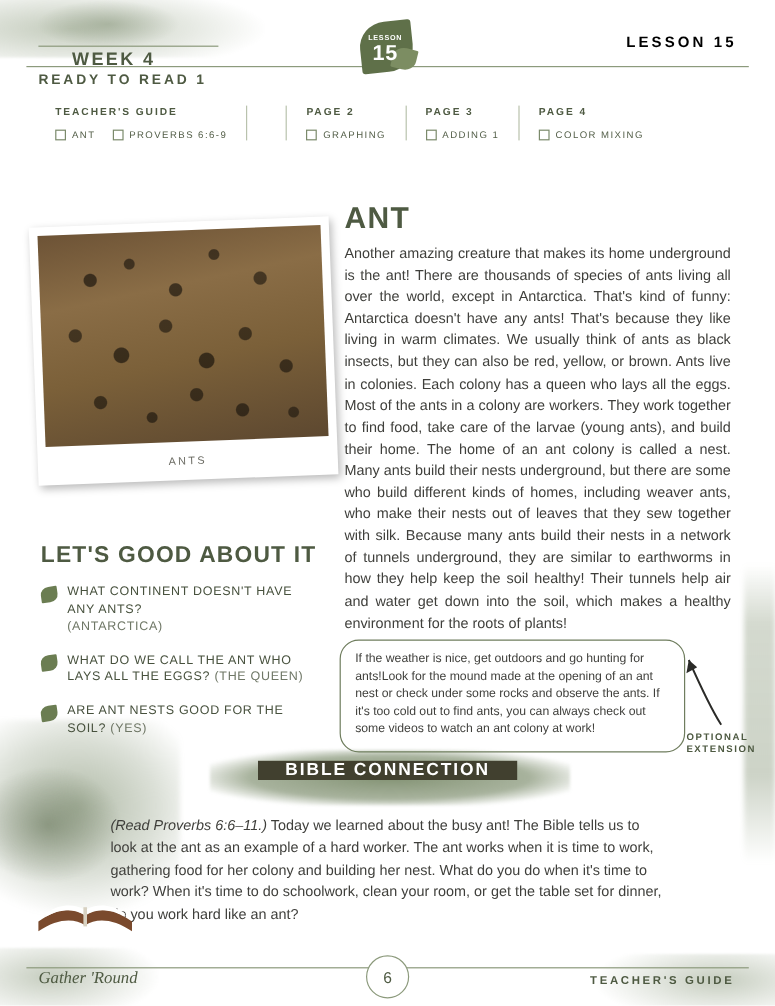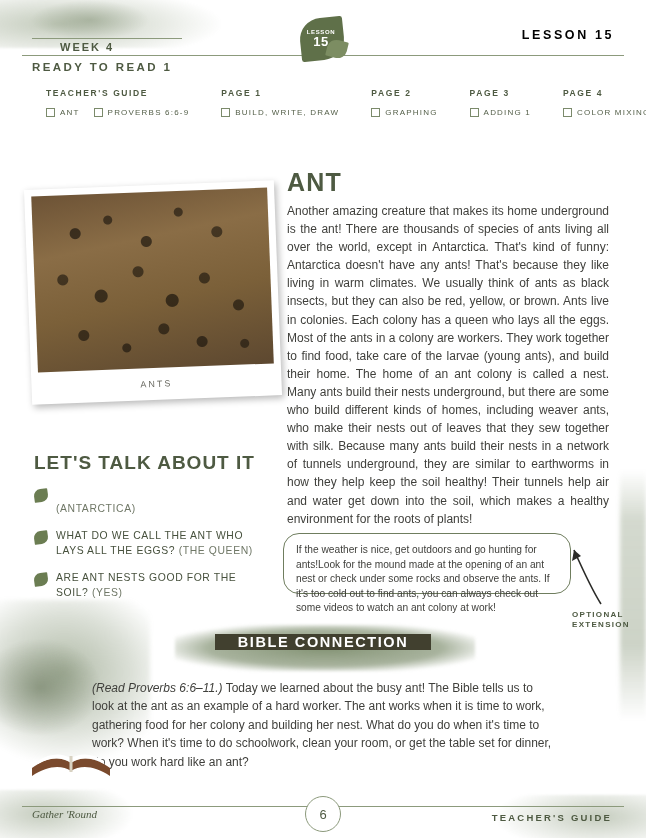--- a/index.html
+++ b/index.html
@@ -60,21 +60,21 @@
     height: 1px; background: #8c9a7c;
   }
   .hdr-title {
     position: absolute; left: 32px; top: 24px;
     font-size: 11.5px; letter-spacing: 2.4px; color: #4e5a42;
     font-weight: 700;
     margin-top: 37px;
   }
   .hdr-week {
     position: absolute; left: 60px; top: 41px;
-    font-size: 11px; letter-spacing: 2px; color: #4e5a42; font-weight: 700;
+    font-size: 15px; letter-spacing: 2px; color: #4e5a42; font-weight: 700;
   }
   .hdr-week-rule {
     position: absolute; left: 32px; top: 38px; width: 150px; height: 1px;
     background: #8c9a7c;
   }
   .hdr-lesson {
     position: absolute; right: 32px; top: 28px;
     font-size: 12.5px; letter-spacing: 2.6px; color: #000000; font-weight: 700;
   }
   .leaf-badge {
@@ -93,21 +93,21 @@
     border-radius: 50% 6% 50% 6%;
     transform: rotate(14deg);
   }
   .leaf-badge .badge-txt {
     position: absolute; left: 0; top: 12px; width: 48px;
     text-align: center; color: #ffffff; font-size: 6px; letter-spacing: .6px;
     line-height: 8px; font-weight: 700;
   }
   .leaf-badge .badge-num {
     position: absolute; left: 0; top: 18px; width: 48px;
-    text-align: center; color: #ffffff; font-size: 13px; font-weight: 700;
+    text-align: center; color: #ffffff; font-size: 18px; font-weight: 700;
     letter-spacing: .5px;
   }
 
   
   .checklist {
     position: absolute; left: 46px; top: 88px; right: 46px;
     display: flex;
   }
   .cl-col { position: relative; }
   .cl-col .cl-head {
@@ -180,21 +180,21 @@
   .q-leaf {
     flex: 0 0 auto; width: 14px; height: 13px; margin-top: 2px;
     background: #6b7d52; border-radius: 50% 6% 50% 6%;
     transform: rotate(-8deg);
   }
   .q-text { font-size: 10.4px; line-height: 14.6px; letter-spacing: .6px; color: #47513d; }
   .q-text .ans { color: #6f7766; }
 
   
   .ext-box {
-    position: absolute; left: 283px; top: 533px; width: 288px; height: 61px;
+    position: absolute; left: 283px; top: 533px; width: 288px; height: 94px;
     border: 1px solid #6f7d5e; border-radius: 16px;
     padding: 9px 12px;
     font-size: 10.2px; line-height: 14.6px; color: #3f3f3b;
     background: rgba(255,255,255,0.85);
   }
   .ext-arrow {
     position: absolute; left: 568px; top: 546px; width: 36px; height: 62px;
   }
   .ext-label {
     position: absolute; left: 572px; top: 610px;
@@ -224,21 +224,21 @@
     position: absolute; left: 28px; top: 728px; width: 86px; height: 56px;
   }
 
   
   .ftr-rule {
     position: absolute; left: 22px; right: 22px; top: 806px;
     height: 1px; background: #8c9a7c;
   }
   .ftr-left {
     position: absolute; left: 32px; top: 808px;
-    font-size: 11px; color: #4e5a42; font-style: italic;
+    font-size: 14px; color: #4e5a42; font-style: italic;
     font-family: "Liberation Serif", serif;
   }
   .ftr-right {
     position: absolute; right: 34px; top: 812px;
     font-size: 9.5px; letter-spacing: 2.2px; color: #4e5a42; font-weight: 700;
   }
   .pg-circle {
     position: absolute; left: 50%; transform: translateX(-50%); top: 796px;
     width: 36px; height: 36px; border-radius: 50%;
     border: 1px solid #8c9a7c; background: #fff;
@@ -278,29 +278,20 @@
         <span class="cbx"></span>
         <span class="cl-label">ANT</span>
       </div>
       <div class="cl-item">
         <span class="cbx"></span>
         <span class="cl-label">PROVERBS 6:6-9</span>
       </div>
     </div>
   </div>
   <div class="cl-div"></div>
-  <div class="cl-col">
-    <div class="cl-head">PAGE 1</div>
-    <div class="cl-items">
-      <div class="cl-item">
-        <span class="cbx"></span>
-        <span class="cl-label">BUILD, WRITE, DRAW</span>
-      </div>
-    </div>
-  </div>
   <div class="cl-div"></div>
   <div class="cl-col">
     <div class="cl-head">PAGE 2</div>
     <div class="cl-items">
       <div class="cl-item">
         <span class="cbx"></span>
         <span class="cl-label">GRAPHING</span>
       </div>
     </div>
   </div>
@@ -327,25 +318,25 @@
 </div>
 
 <div class="photo-wrap">
   <div class="photo"></div>
   <div class="photo-cap">ANTS</div>
 </div>
 
 <div class="ant-title">ANT</div>
 <div class="ant-body">Another amazing creature that makes its home underground is the ant! There are thousands of species of ants living all over the world, except in Antarctica. That's kind of funny: Antarctica doesn't have any ants! That's because they like living in warm climates. We usually think of ants as black insects, but they can also be red, yellow, or brown. Ants live in colonies. Each colony has a queen who lays all the eggs. Most of the ants in a colony are workers. They work together to find food, take care of the larvae (young ants), and build their home. The home of an ant colony is called a nest. Many ants build their nests underground, but there are some who build different kinds of homes, including weaver ants, who make their nests out of leaves that they sew together with silk. Because many ants build their nests in a network of tunnels underground, they are similar to earthworms in how they help keep the soil healthy! Their tunnels help air and water get down into the soil, which makes a healthy environment for the roots of plants!</div>
 
-<div class="talk-title">LET'S TALK ABOUT IT</div>
+<div class="talk-title">LET'S GOOD ABOUT IT</div>
 <div class="q-list">
   <div class="q-row">
     <span class="q-leaf"></span>
-    <span class="q-text"><br><span class="ans">(ANTARCTICA)</span></span>
+    <span class="q-text"><span>WHAT CONTINENT DOESN'T HAVE ANY ANTS?</span><br><span class="ans">(ANTARCTICA)</span></span>
   </div>
   <div class="q-row">
     <span class="q-leaf"></span>
     <span class="q-text"><span>WHAT DO WE CALL THE ANT WHO LAYS ALL THE EGGS?</span> <span class="ans">(THE QUEEN)</span></span>
   </div>
   <div class="q-row">
     <span class="q-leaf"></span>
     <span class="q-text"><span>ARE ANT NESTS GOOD FOR THE SOIL?</span> <span class="ans">(YES)</span></span>
   </div>
 </div>

